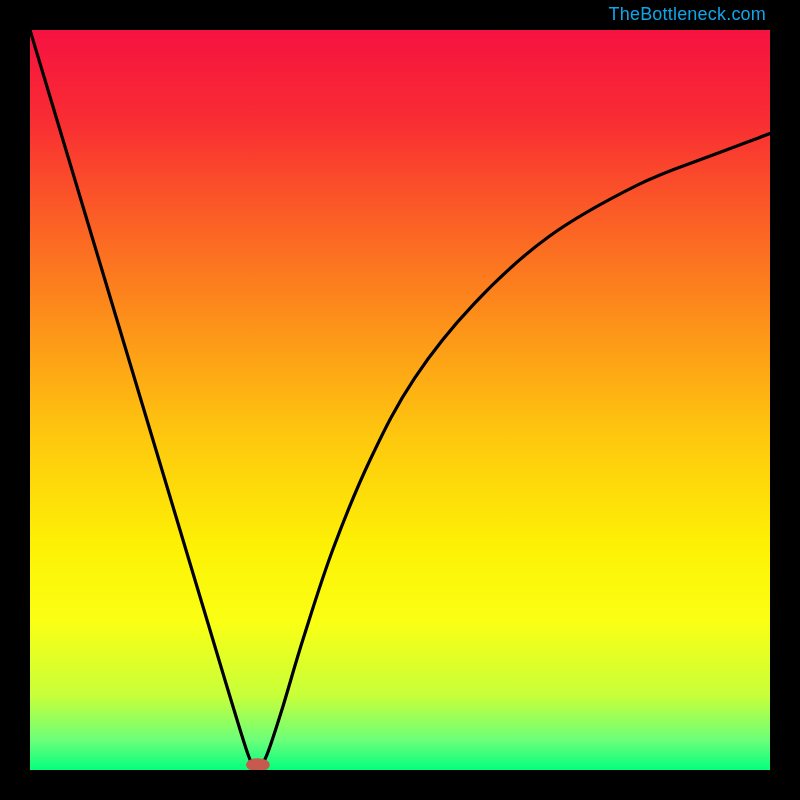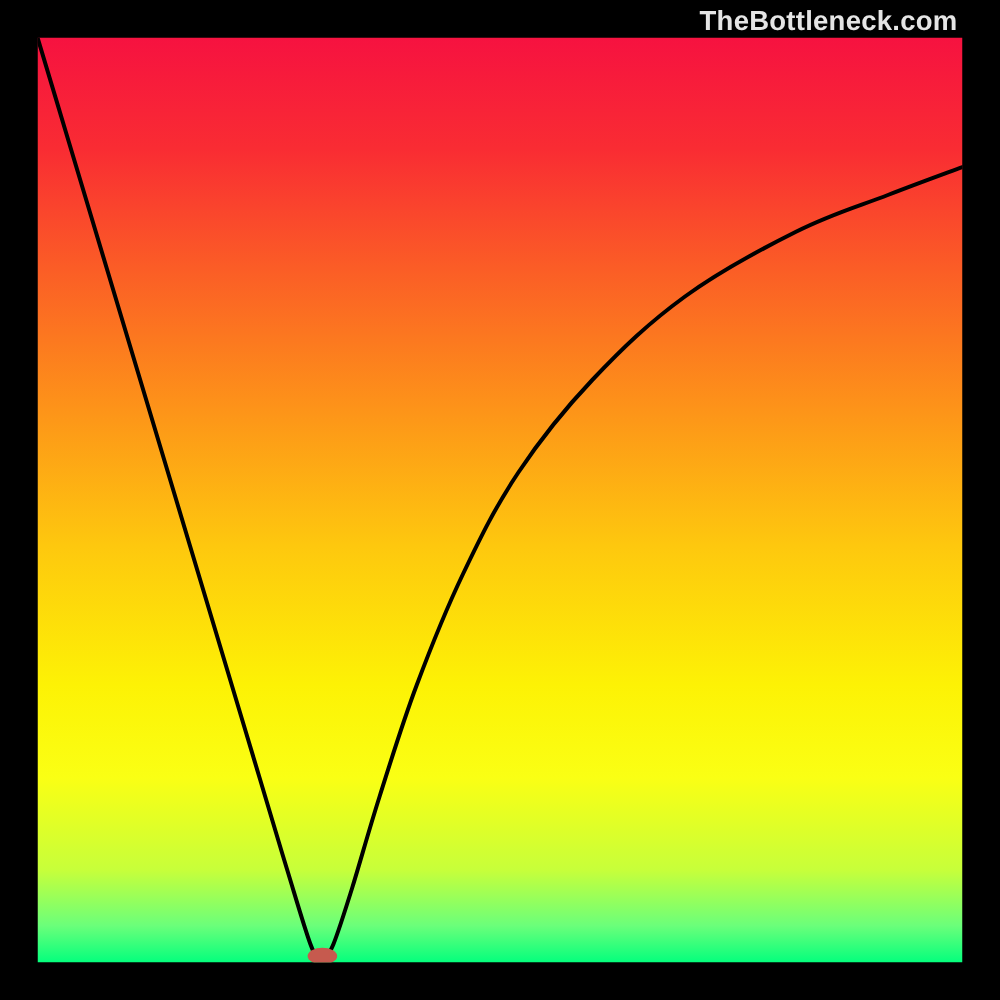--- a/index.html
+++ b/index.html
@@ -23,23 +23,23 @@
     position: absolute;
     left: 0;
     top: 0;
     width: 740px;
     height: 740px;
   }
   .watermark {
     position: absolute;
     top: 4px;
     right: 34px;
-    color: #e5e5e5;
-    font-size: 22px;
-    font-weight: 700;
+    color: #0ea5e9;
+    font-size: 18px;
+    font-weight: 400;
     letter-spacing: 0.2px;
   }
   svg { display: block; }
 </style>
 </head>
 <body>
 
 <div class="frame">
   <svg class="plot" viewBox="0 0 740 740" preserveAspectRatio="none">
     <defs>

